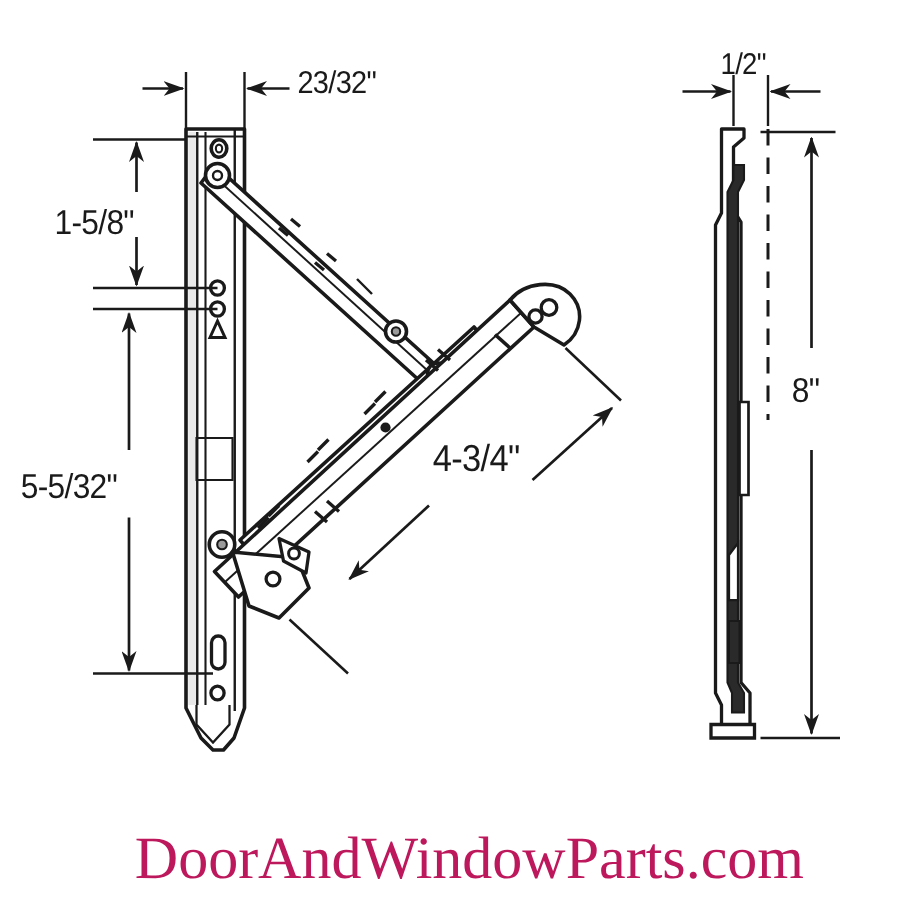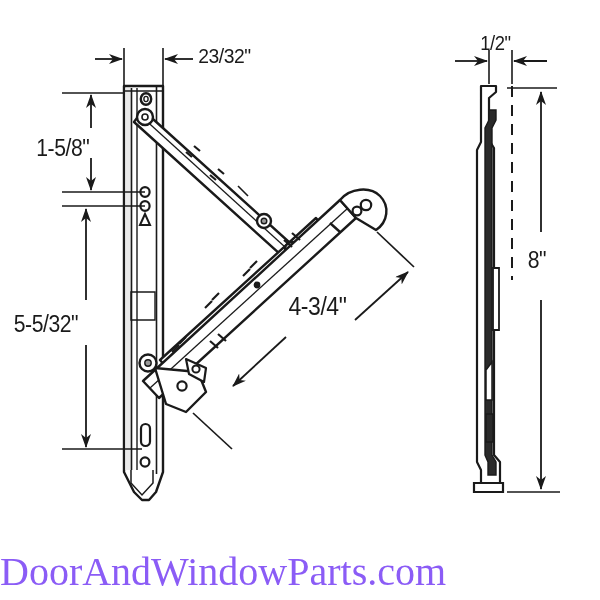--- a/index.html
+++ b/index.html
@@ -36,24 +36,24 @@
   #lbl-5532  { left: 11px;  top: 311px; font-size: 23px; }
   #lbl-434   { left: 286px; top: 292px; font-size: 25px; }
   #lbl-12    { left: 479px; top: 32px;  font-size: 20px; }
   #lbl-8     { left: 527px; top: 247px; font-size: 23px; }
 
   #watermark {
     position: absolute;
     left: 0;
     top: 548px;
     width: 536px;
-    text-align: left;
+    text-align: right;
     font-family: "Liberation Serif", serif;
     font-size: 40px;
-    color: #8b5cf6;
+    color: #be185d;
     letter-spacing: 0px;
     white-space: nowrap;
   }
 </style>
 </head>
 <body>
 
 <div id="stage">
 
   <svg id="drawing" viewBox="0 0 600 600">

